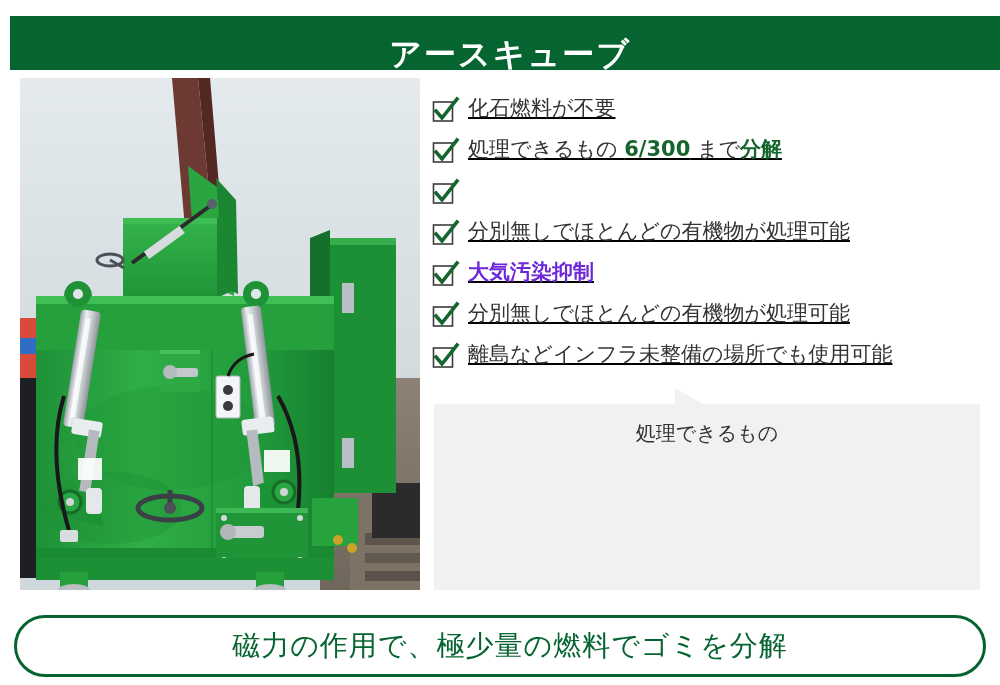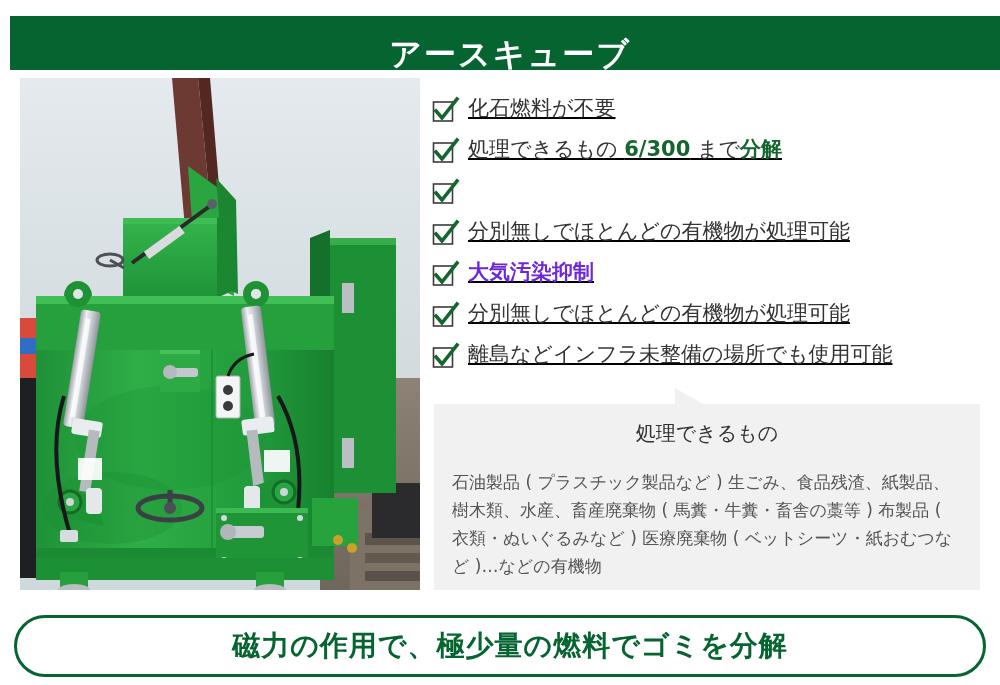--- a/index.html
+++ b/index.html
@@ -131,21 +131,21 @@
     border: 3px solid #066430;
     border-radius: 34px;
     display: flex;
     align-items: center;
     justify-content: center;
     background: #ffffff;
   }
   .pill-text {
     color: #066430;
     font-size: 28px;
-    font-weight: 700;
+    font-weight: 400;
     letter-spacing: 1px;
     line-height: 1;
     margin-left: 20px;
   }
 </style>
 </head>
 <body>
 
 <div id="page">
 
@@ -380,20 +380,19 @@
 
   </div>
 
   <div class="info-box">
     <div class="info-notch">
       <svg width="28" height="16" viewBox="0 0 28 16" aria-hidden="true">
         <path d="M0 0 L28 16 L0 16 Z" fill="#f1f1f1"></path>
       </svg>
     </div>
     <div class="info-heading">処理できるもの</div>
-    <div class="info-body">石油製品 ( プラスチック製品など ) 生ごみ、食品残渣、紙製品、樹木類、水産、畜産廃棄物 ( 馬糞・牛糞・畜舎の藁等 ) 布製品 ( 衣類・ぬいぐるみなど ) 医療廃棄物 ( ベットシーツ・紙おむつなど )…などの有機物</div>
   </div>
 
   <div class="pill-banner">
     <div class="pill-text">磁力の作用で、極少量の燃料でゴミを分解</div>
   </div>
 
 </div>
 
 </body></html>

